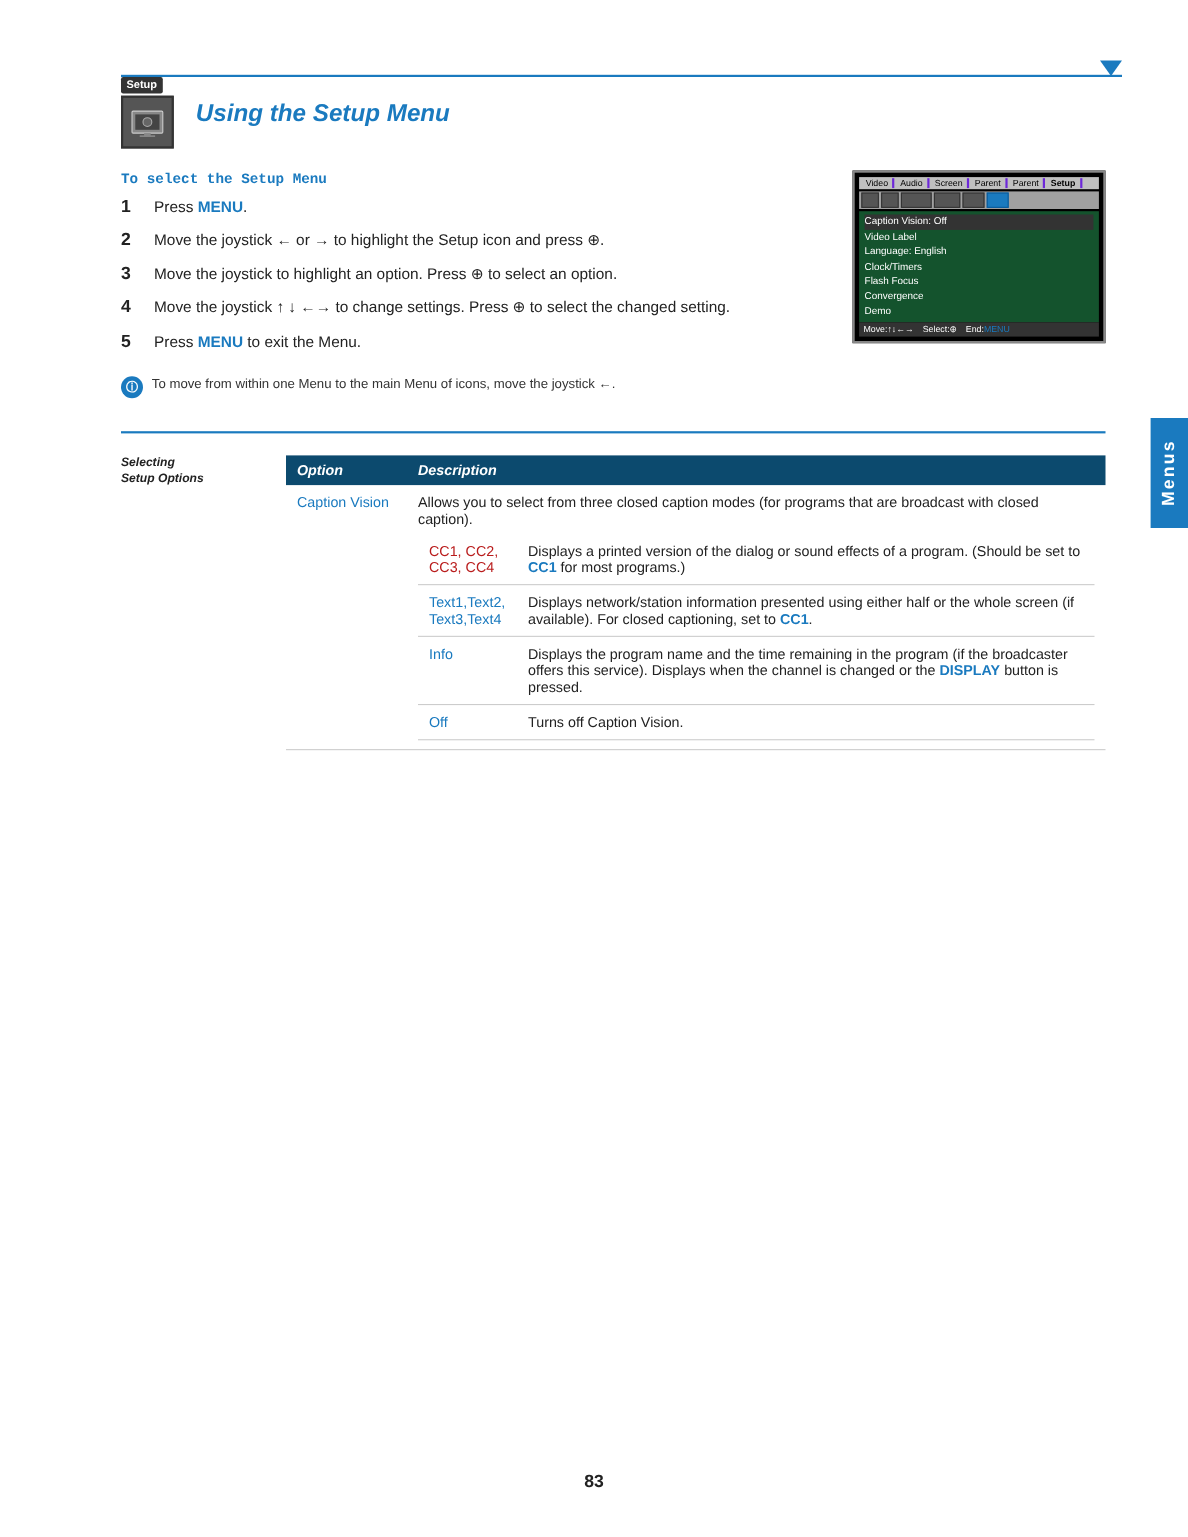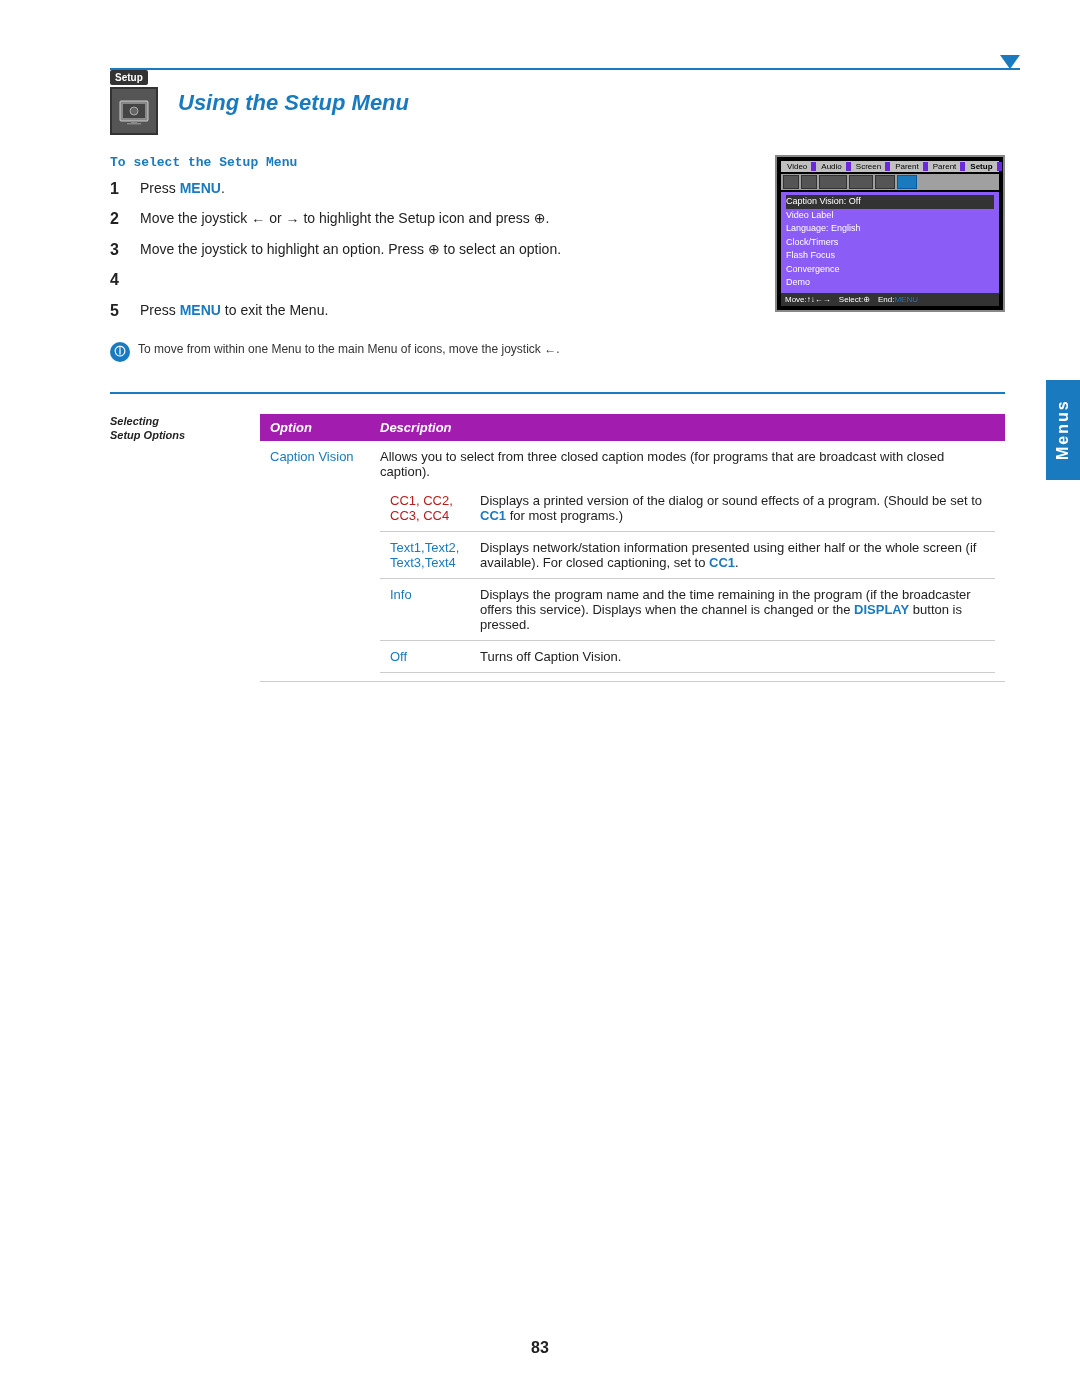--- a/index.html
+++ b/index.html
@@ -160,40 +160,40 @@
       background: #c0c0c0;
       padding: 1px 2px;
       gap: 1px;
       margin-bottom: 2px;
       align-items: center;
     }
     .tv-menu-tab {
       font-size: 8px;
       color: #000;
       padding: 0 4px;
-      border-right: 5px solid #6d28d9;
+      border-right: 2px solid #6d28d9;
     }
     .tv-menu-tab.active {
       font-weight: bold;
     }
     .tv-icons-row {
       display: flex;
       background: #a0a0a0;
       padding: 1px 2px;
       gap: 2px;
       margin-bottom: 2px;
     }
     .tv-icon-box {
       width: 16px;
       height: 14px;
       background: #555;
       border: 1px solid #333;
     }
     .tv-menu-content {
-      background: #8b5cf6;
+      background: #14532d;
       color: #fff;
       padding: 3px 5px;
       font-size: 9px;
       line-height: 1.5;
     }
     .tv-menu-content .selected-item {
       background: #333;
     }
     .tv-bottom-bar {
       background: #333;
@@ -236,21 +236,21 @@
       margin-bottom: 12px;
     }
 
     
     .options-table {
       width: 100%;
       border-collapse: collapse;
       font-size: 13px;
     }
     .options-table thead tr {
-      background: #a21caf;
+      background: #0c4a6e;
       color: #fff;
     }
     .options-table thead th {
       padding: 6px 10px;
       text-align: left;
       font-weight: bold;
       font-style: italic;
     }
     .options-table tbody tr {
       border-bottom: 1px solid #ccc;
@@ -362,20 +362,23 @@
           </span>
         </li>
         <li>
           <span class="step-num">3</span>
           <span class="step-text">
             Move the joystick to highlight an option. Press ⊕ to select an option.
           </span>
         </li>
         <li>
           <span class="step-num">4</span>
+          <span class="step-text">
+            Move the joystick ↑ ↓ ←→ to change settings. Press ⊕ to select the changed setting.
+          </span>
         </li>
         <li>
           <span class="step-num">5</span>
           <span class="step-text">
             Press <span class="keyword">MENU</span> to exit the Menu.
           </span>
         </li>
       </ol>
 
       <div class="note-box">

